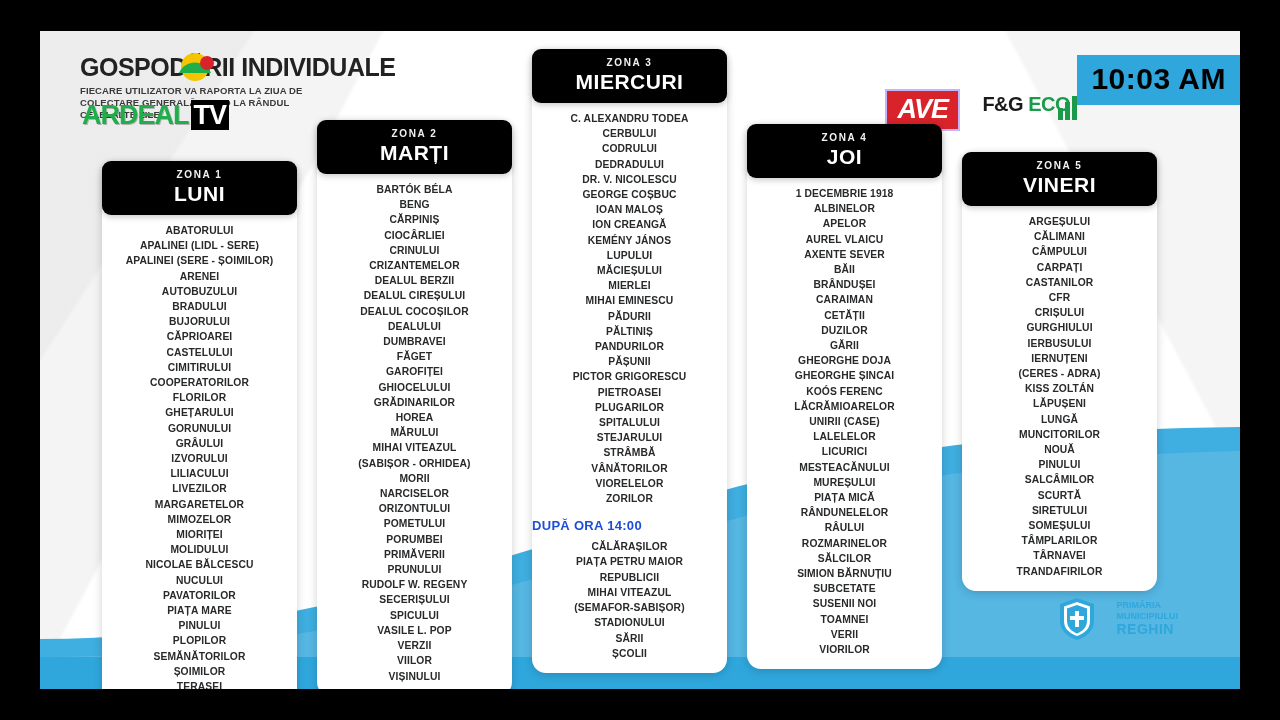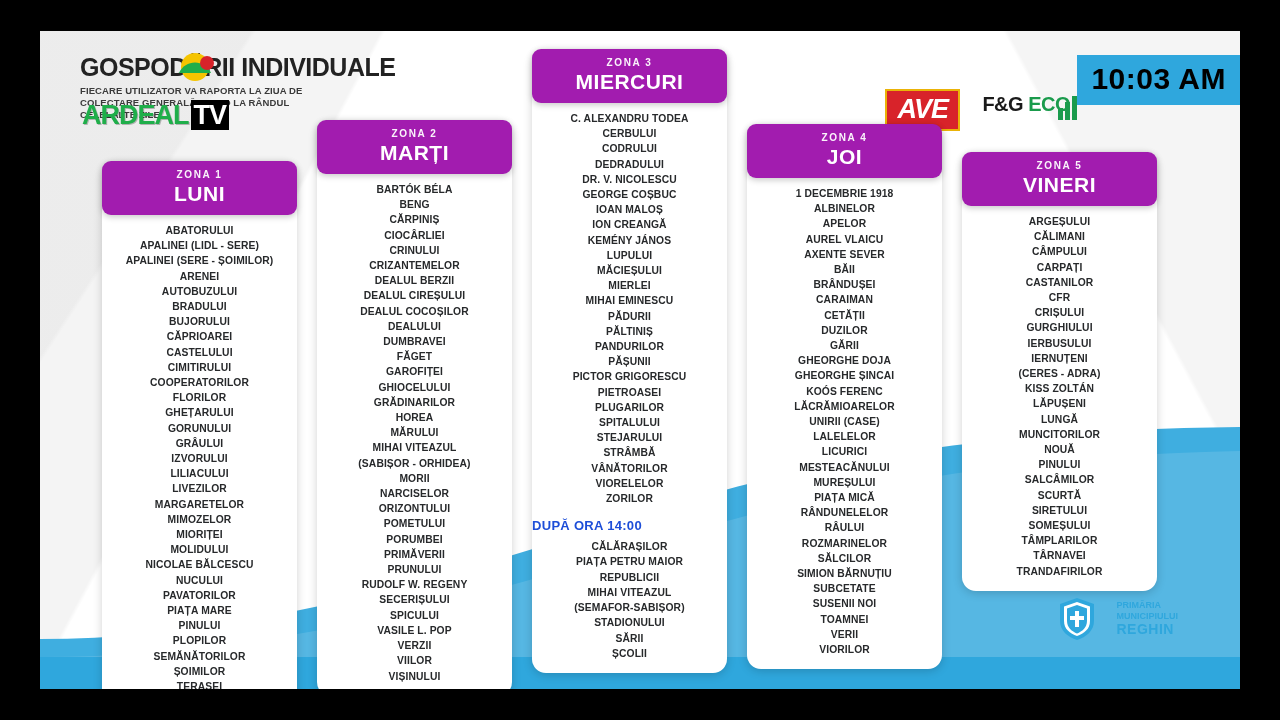--- a/index.html
+++ b/index.html
@@ -60,21 +60,21 @@
     font-size:27px; font-weight:bold; letter-spacing:-1px;
     color:#1fae4a; text-shadow:1px 1px 0 rgba(0,0,0,.25);
   }
   .tvlogo .tv { color:#ffffff; background:#000000; padding:0 3px; margin-left:2px; }
 
   .ave {
     position:absolute; right:280px; top:58px;
     background:#d8232a; color:#fff;
     font-size:27px; font-weight:bold; font-style:italic;
     padding:3px 10px 4px 10px; letter-spacing:-1px;
-    border:2px solid #eab308;
+    border:2px solid #c4b5fd;
   }
   .fg {
     position:absolute; right:170px; top:62px;
     font-size:20px; font-weight:bold; color:#1a1a1a; letter-spacing:-0.5px;
   }
   .fg .eco { color:#1a9b4c; }
   .fg-bars {
     position:absolute; right:160px; top:63px; width:22px; height:26px;
     display:flex; gap:2px; align-items:flex-end;
   }
@@ -93,21 +93,21 @@
   }
   .col {
     position:absolute;
     width:195px;
     background:#ffffff;
     border-radius:14px;
     box-shadow:0 2px 10px rgba(0,0,0,0.18);
     padding-bottom:10px;
   }
   .col-head {
-    background:#a21caf;
+    background:#000000;
     border-radius:9px;
     color:#fff;
     text-align:center;
     padding:8px 0 9px 0;
     margin:-1px 0 4px 0;
     box-shadow:0 2px 6px rgba(0,0,0,0.22);
   }
   .zone {
     font-size:10px; font-weight:bold; letter-spacing:1.6px; opacity:0.95;
   }

